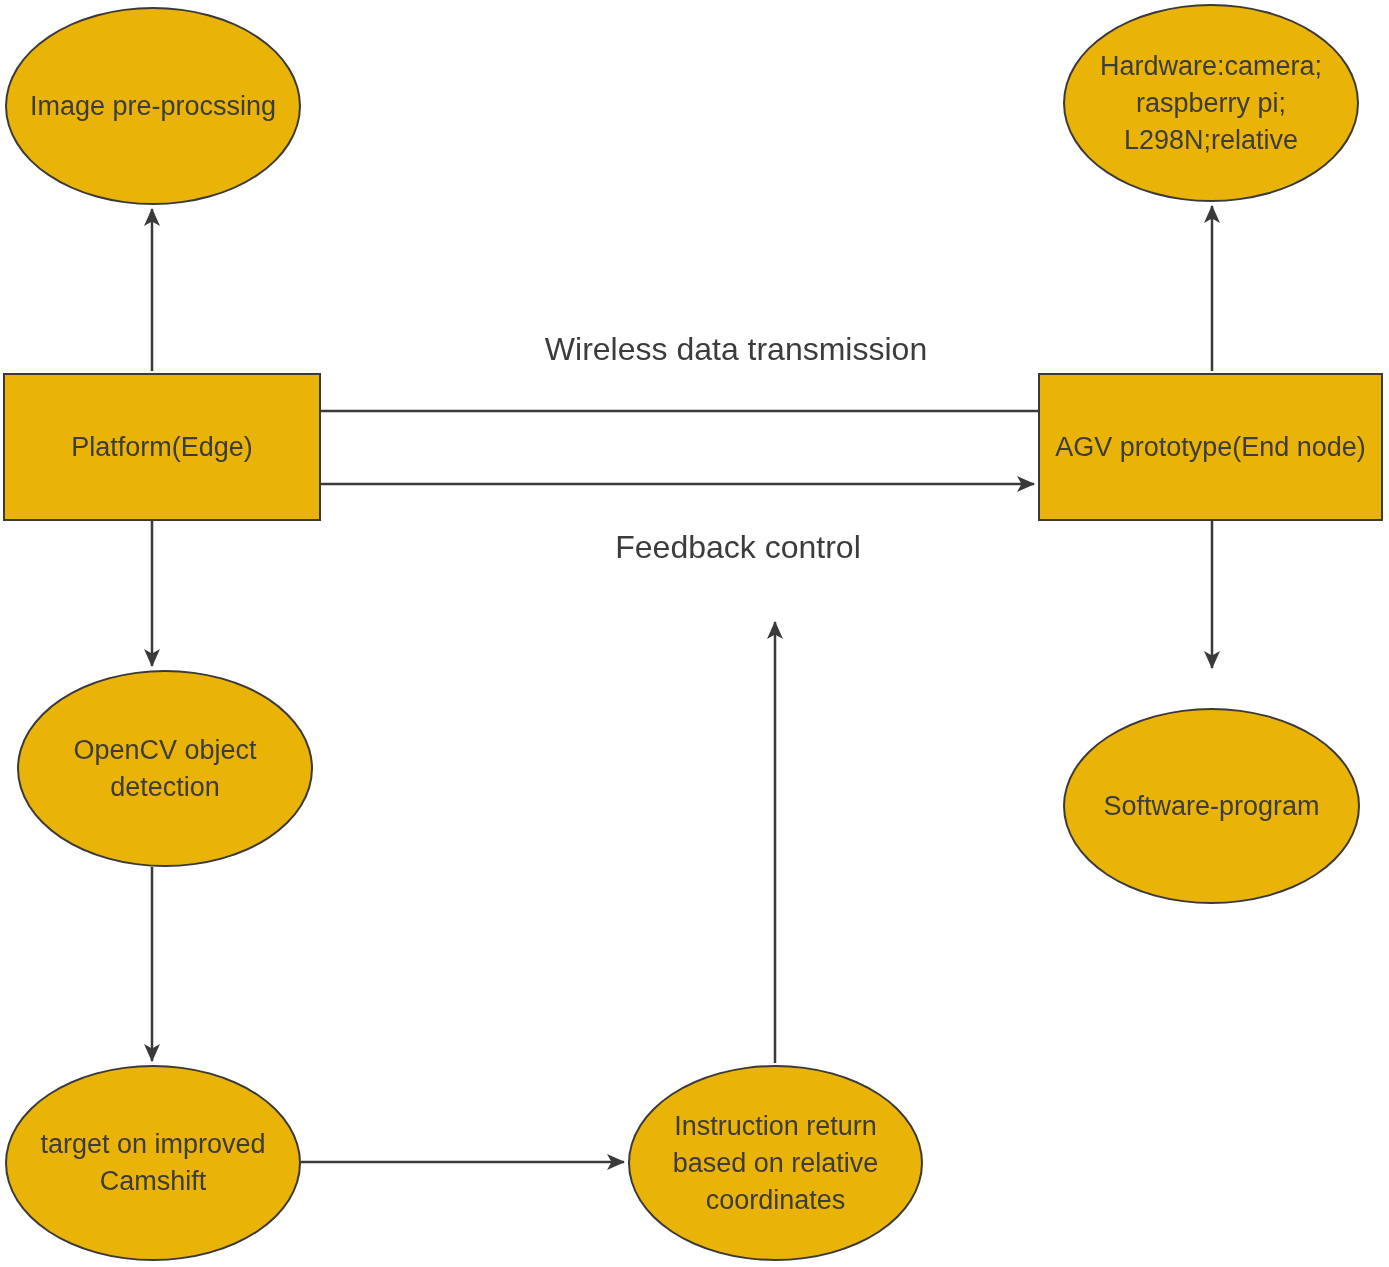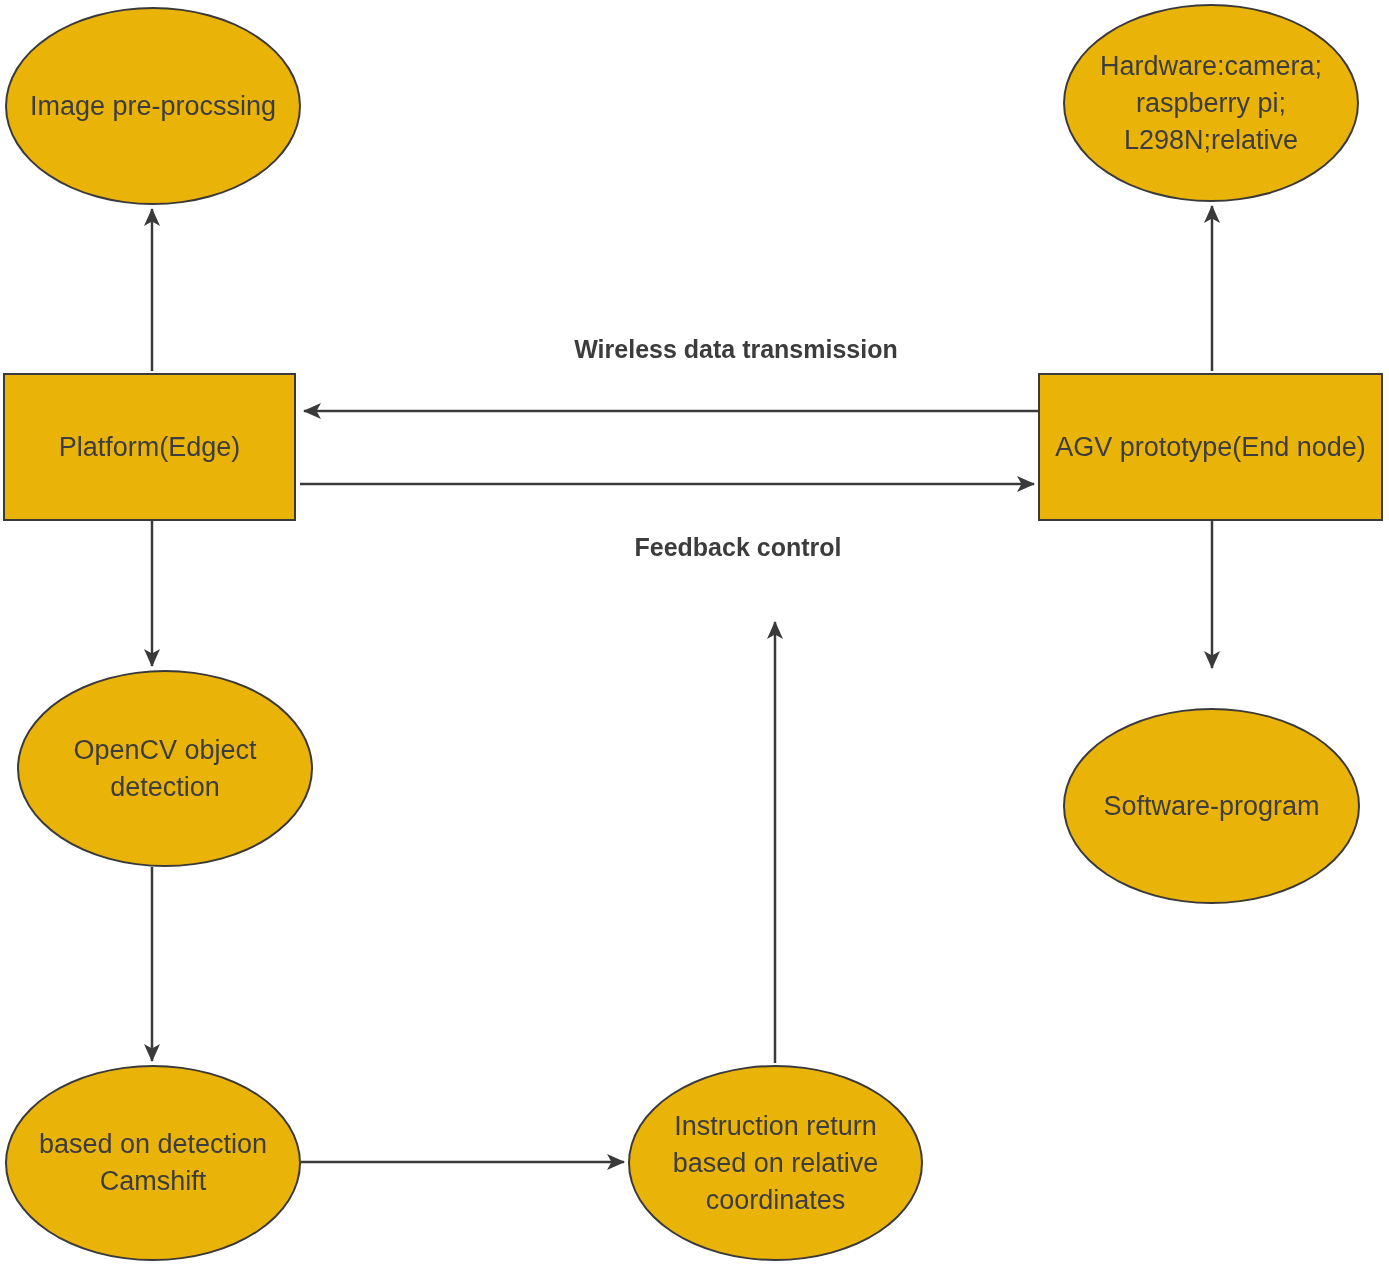--- a/index.html
+++ b/index.html
@@ -43,24 +43,23 @@
   .ellipse {
     border-radius: 50%;
   }
   .node .line {
     white-space: nowrap;
   }
   .edge-label {
     position: absolute;
     width: 520px;
     text-align: center;
-    font-size: 25px;
+    font-size: 32px;
     line-height: 30px;
     white-space: nowrap;
-    font-weight: bold;
   }
 </style>
 </head>
 <body>
 
 <div id="canvas">
 
   <svg id="edges" viewBox="0 0 1389 1267" xmlns="http://www.w3.org/2000/svg">
     <defs>
       <marker id="arrowhead" markerWidth="22" markerHeight="18" refX="17" refY="8" orient="auto" markerUnits="userSpaceOnUse">
@@ -82,39 +81,39 @@
   <div class="node ellipse" style="left:5px; top:7px; width:296px; height:198px;">
     <span class="line">Image pre-procssing</span>
   </div>
 
   <div class="node ellipse" style="left:1063px; top:4px; width:296px; height:198px;">
     <span class="line">Hardware:camera;</span>
     <span class="line">raspberry pi;</span>
     <span class="line">L298N;relative</span>
   </div>
 
-  <div class="node" style="left:3px; top:373px; width:293px; height:148px;">
+  <div class="node" style="left:3px; top:373px; width:318px; height:148px;">
     <span class="line">Platform(Edge)</span>
   </div>
 
   <div class="node" style="left:1038px; top:373px; width:345px; height:148px;">
     <span class="line">AGV prototype(End node)</span>
   </div>
 
   <div class="node ellipse" style="left:17px; top:670px; width:296px; height:197px;">
     <span class="line">OpenCV object</span>
     <span class="line">detection</span>
   </div>
 
   <div class="node ellipse" style="left:1063px; top:708px; width:297px; height:196px;">
     <span class="line">Software-program</span>
   </div>
 
   <div class="node ellipse" style="left:5px; top:1065px; width:296px; height:196px;">
-    <span class="line">based on detection</span>
+    <span class="line">target on improved</span>
     <span class="line">Camshift</span>
   </div>
 
   <div class="node ellipse" style="left:628px; top:1065px; width:295px; height:196px;">
     <span class="line">Instruction return</span>
     <span class="line">based on relative</span>
     <span class="line">coordinates</span>
   </div>
 
   <div class="edge-label" style="left:476px; top:334px;">Wireless data transmission</div>

